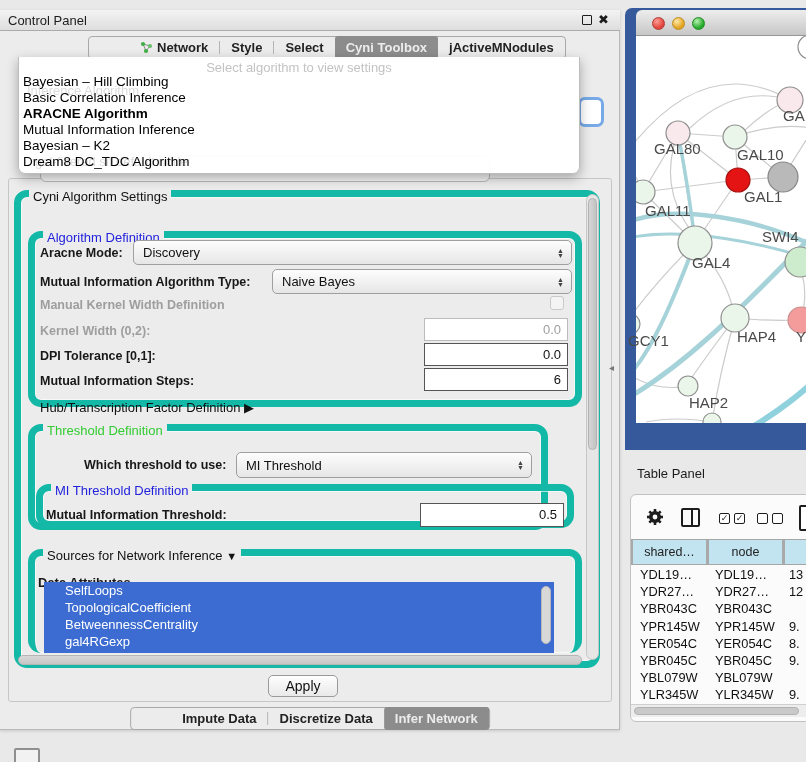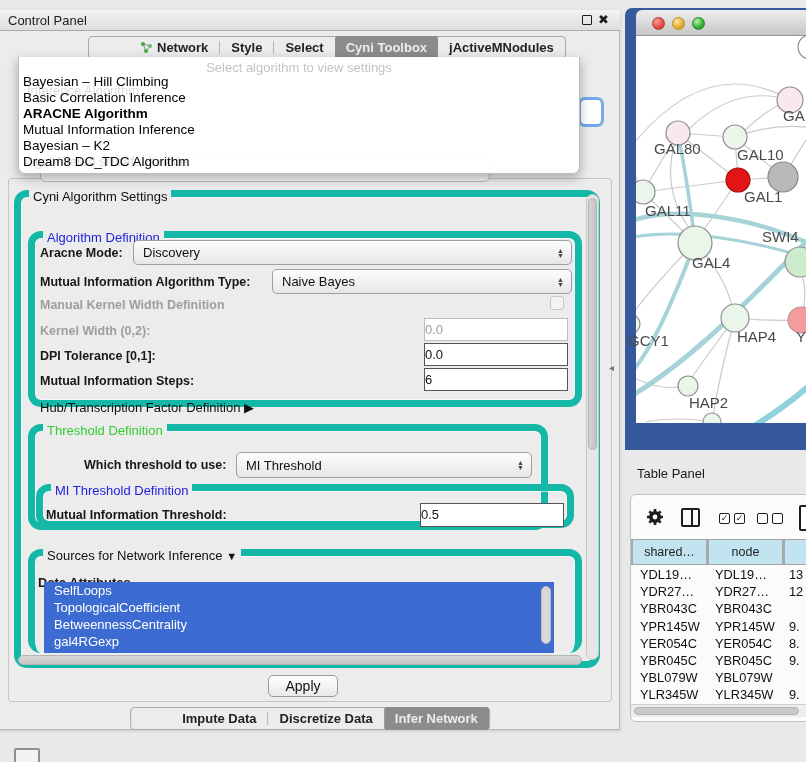--- a/index.html
+++ b/index.html
@@ -37,30 +37,30 @@
   .gtitle.blue{color:var(--title_blue);}
   .gtitle.green{color:var(--title_green);}
 
   .lbl{font-size:12.5px;font-weight:bold;color:#181818;white-space:nowrap;}
   .lbl.dis{color:#9e9e9e;}
 
   .combo{border:1px solid #9f9f9f;border-radius:5px;background:linear-gradient(#fdfdfd,#e6e6e6);display:flex;align-items:center;}
   .combo .val{font-size:13px;color:#111;padding-left:9px;flex:1;}
   .combo .arrows{display:flex;flex-direction:column;line-height:5px;font-size:7px;color:#444;padding-right:7px;}
 
-  .field{background:#fff;border:1px solid #555;font-size:13px;color:#111;text-align:left;padding:3px 6px 0 0;}
+  .field{background:#fff;border:1px solid #555;font-size:13px;color:#111;text-align:right;padding:3px 6px 0 0;}
   .field.dis{border:1px solid #bcbcbc;color:#9e9e9e;}
   .checkbox{width:14px;height:14px;border:1px solid #c9c9c9;border-radius:3px;background:#f3f3f3;}
 
   .plain{font-size:13px;color:#111;white-space:nowrap;}
   .tri{font-size:11px;color:#111;}
 
   
   .attr-list{background:var(--selection_blue);overflow:hidden;}
-  .attr-item{font-size:13px;line-height:17px;color:#fff;padding-left:10px;white-space:nowrap;}
+  .attr-item{font-size:13px;line-height:17px;color:#fff;padding-left:21px;white-space:nowrap;}
   .list-thumb{position:absolute;right:3px;top:4px;width:10px;height:58px;background:#d8d8d8;border:1px solid #b9b9b9;border-radius:5px;}
 
   
   .vtrack{left:586px;top:194px;width:13px;height:466px;background:#e6e6e6;border:1px solid #c6c6c6;border-radius:7px;}
   .vthumb{position:absolute;left:1px;top:3px;width:9px;height:252px;background:linear-gradient(90deg,#d6d6d6,#c2c2c2);border:1px solid #b2b2b2;border-radius:5px;}
   .hthumb{left:18px;top:655px;width:564px;height:10px;background:linear-gradient(#d8d8d8,#c6c6c6);border:1px solid #b5b5b5;border-radius:5px;}
 
   .btn{border:1px solid #9a9a9a;border-radius:5px;background:linear-gradient(#fefefe,#e9e9e9);font-size:14px;color:#111;text-align:center;line-height:20px;}
 
   

